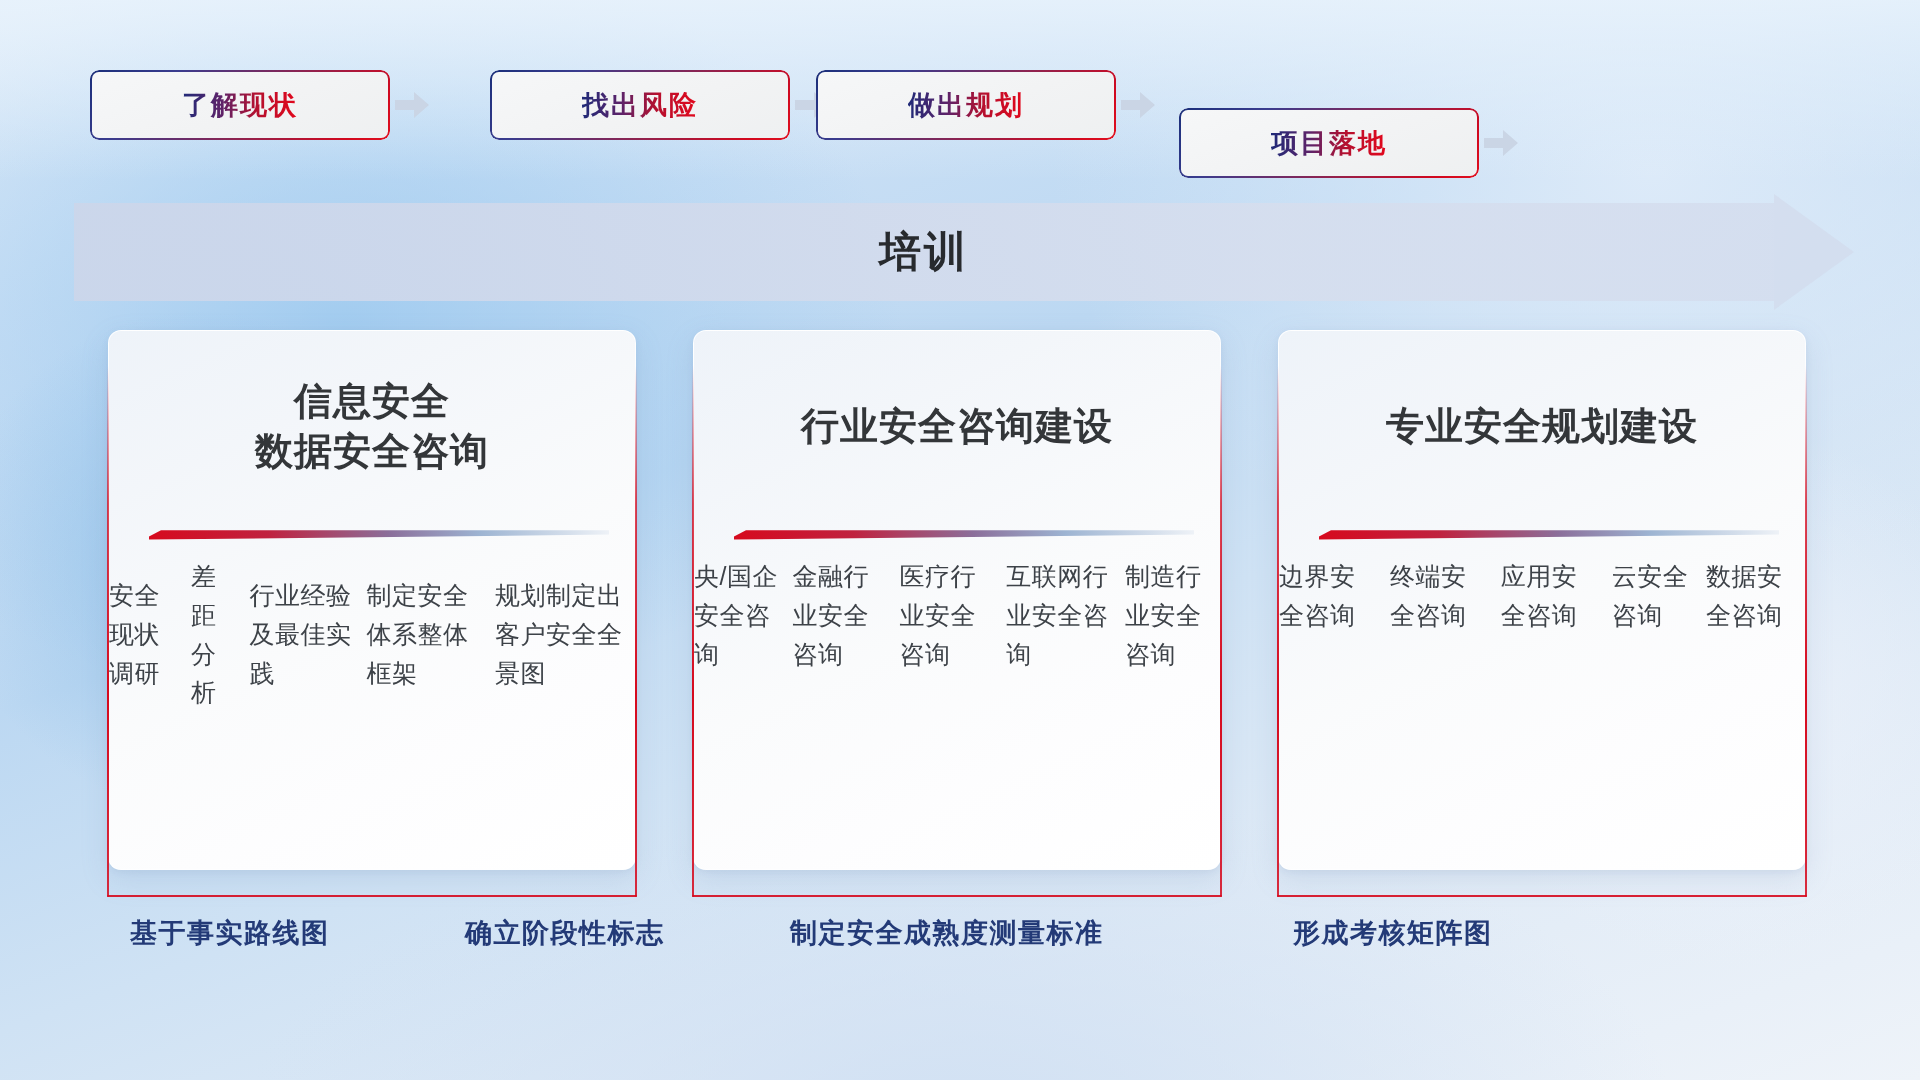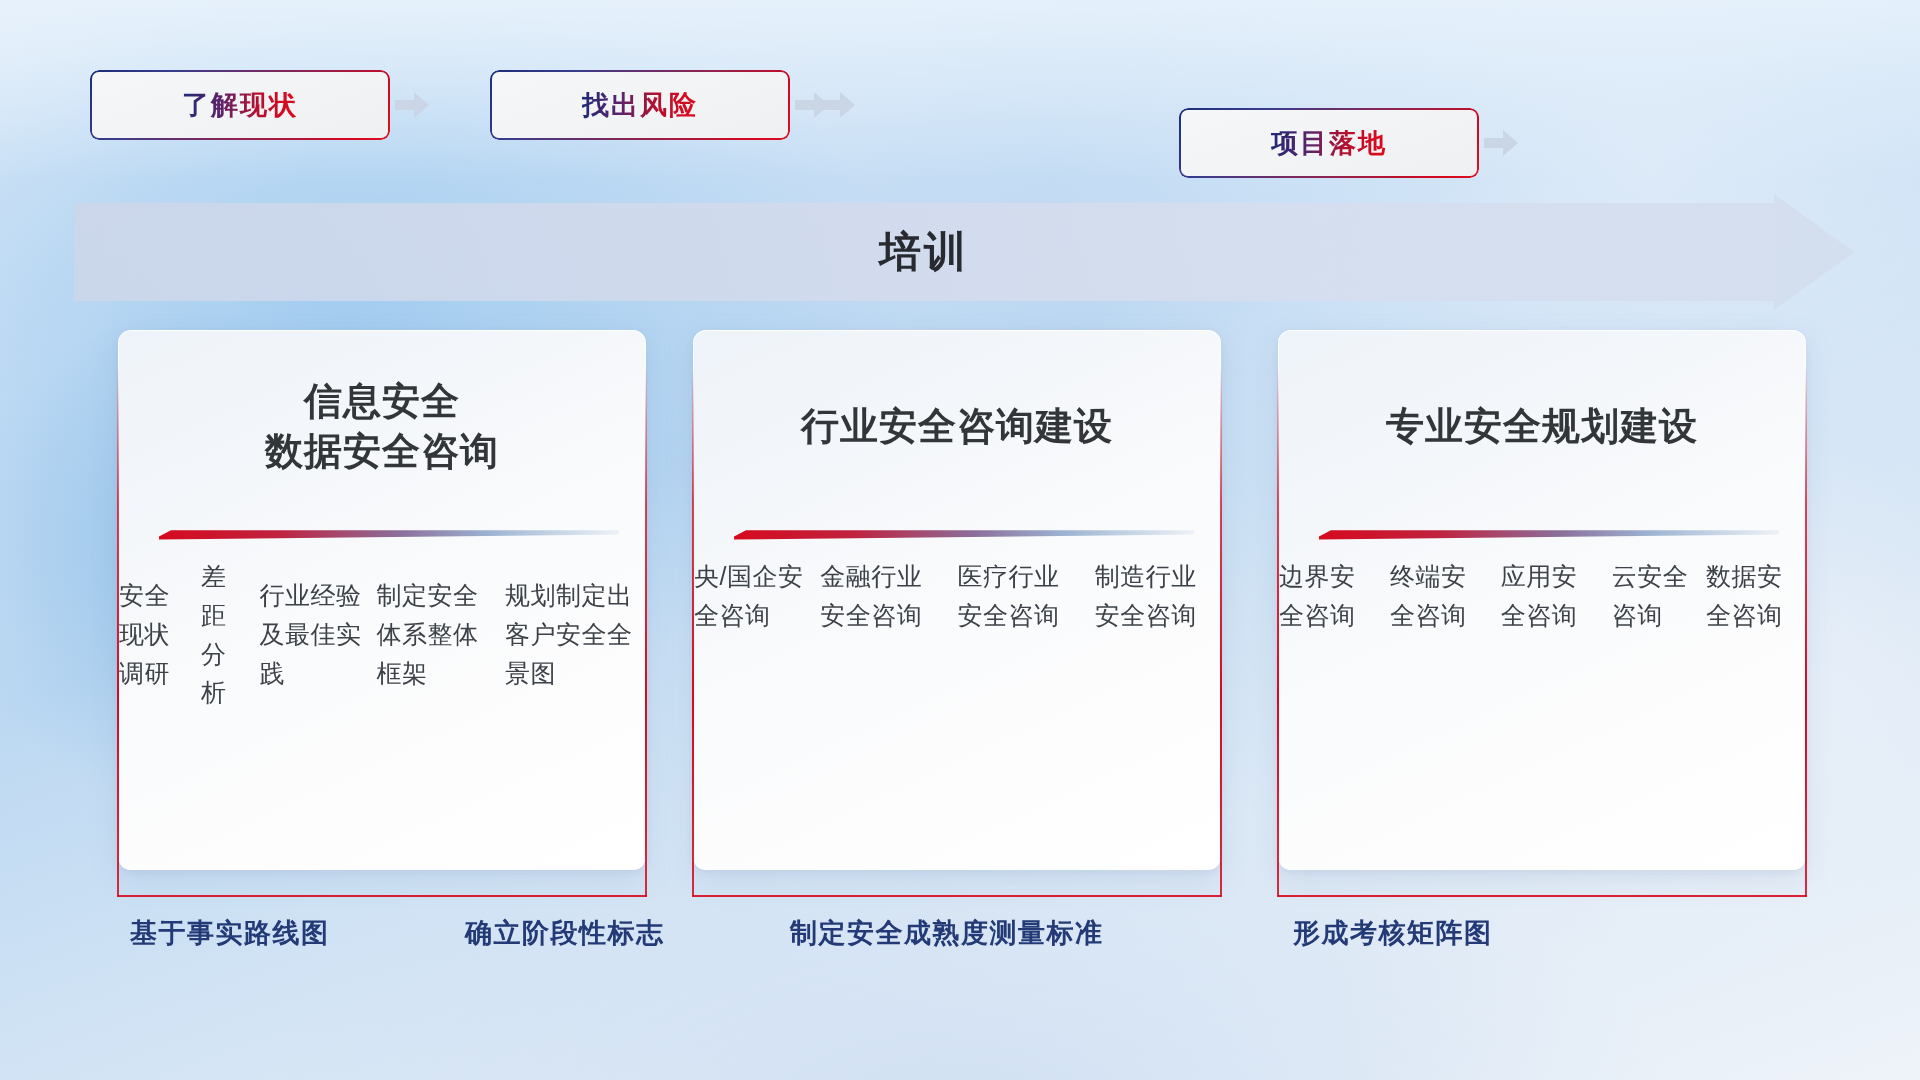--- a/index.html
+++ b/index.html
@@ -141,20 +141,23 @@
       <div class="step">
         <span class="step-label">找出风险</span>
       </div>
       <div class="step-arrow">
         <svg width="34" height="26" viewBox="0 0 34 26" aria-hidden="true">
           <path d="M0 8 H19 V0 L34 13 L19 26 V18 H0 Z" fill="#c9d4e4" opacity="0.95"></path>
         </svg>
       </div>
     </div>
     <div class="step-wrap" style="position: absolute; left: 800px; top: 0px;">
+      <div class="step">
+        <span class="step-label">做出规划</span>
+      </div>
       <div class="step-arrow">
         <svg width="34" height="26" viewBox="0 0 34 26" aria-hidden="true">
           <path d="M0 8 H19 V0 L34 13 L19 26 V18 H0 Z" fill="#c9d4e4" opacity="0.95"></path>
         </svg>
       </div>
     </div>
     <div class="step-wrap" style="position: absolute; left: 1163px; top: 0px; margin-top: 38px;">
       <div class="step">
         <span class="step-label">项目落地</span>
       </div>
@@ -166,21 +169,21 @@
     </div>
   </div>
 
 <div id="banner">
   <div class="band"></div>
   <div class="tip"></div>
   <div class="title">培训</div>
 </div>
 
 <div id="cards">
-    <div class="card" style="left: 108px; margin-left: 10px;">
+    <div class="card" style="left: 108px;">
       <div class="edge-l"></div>
       <div class="edge-r"></div>
       <div class="bottom-edge"></div>
       <div class="card-title">
         <span>信息安全</span>
         <span class="l2">数据安全咨询</span>
       </div>
       <div class="divider"><svg width="470" height="14" viewBox="0 0 470 14" preserveAspectRatio="none" aria-hidden="true">
           <defs>
             <linearGradient id="dg0" x1="0" y1="0" x2="1" y2="0">
@@ -217,20 +220,21 @@
               <stop offset="72%" stop-color="#9db4d2"></stop>
               <stop offset="100%" stop-color="#eef2f7"></stop>
             </linearGradient>
           </defs>
           <path d="M10 9.4 L22 3.2 L470 3.2 L470 7.6 L10 12.6 Z" fill="url(#dg1)"></path>
         </svg></div>
       <ul class="card-list">
         <li>央/国企安全咨询</li>
         <li>金融行业安全咨询</li>
         <li>医疗行业安全咨询</li>
+        <li>互联网行业安全咨询</li>
         <li>制造行业安全咨询</li>
       </ul>
     </div>
     <div class="card" style="left: 1278px;">
       <div class="edge-l"></div>
       <div class="edge-r"></div>
       <div class="bottom-edge"></div>
       <div class="card-title">
         <span>专业安全规划建设</span>
       </div>

